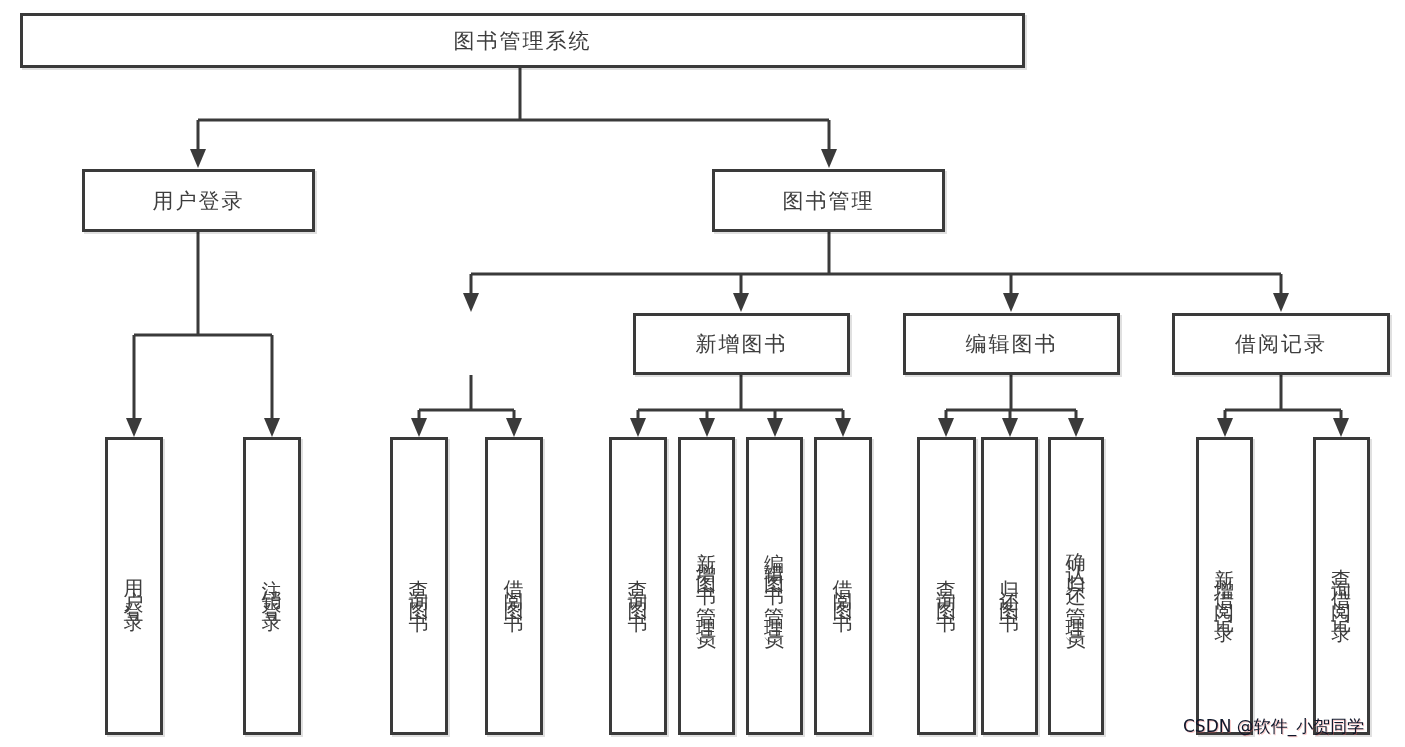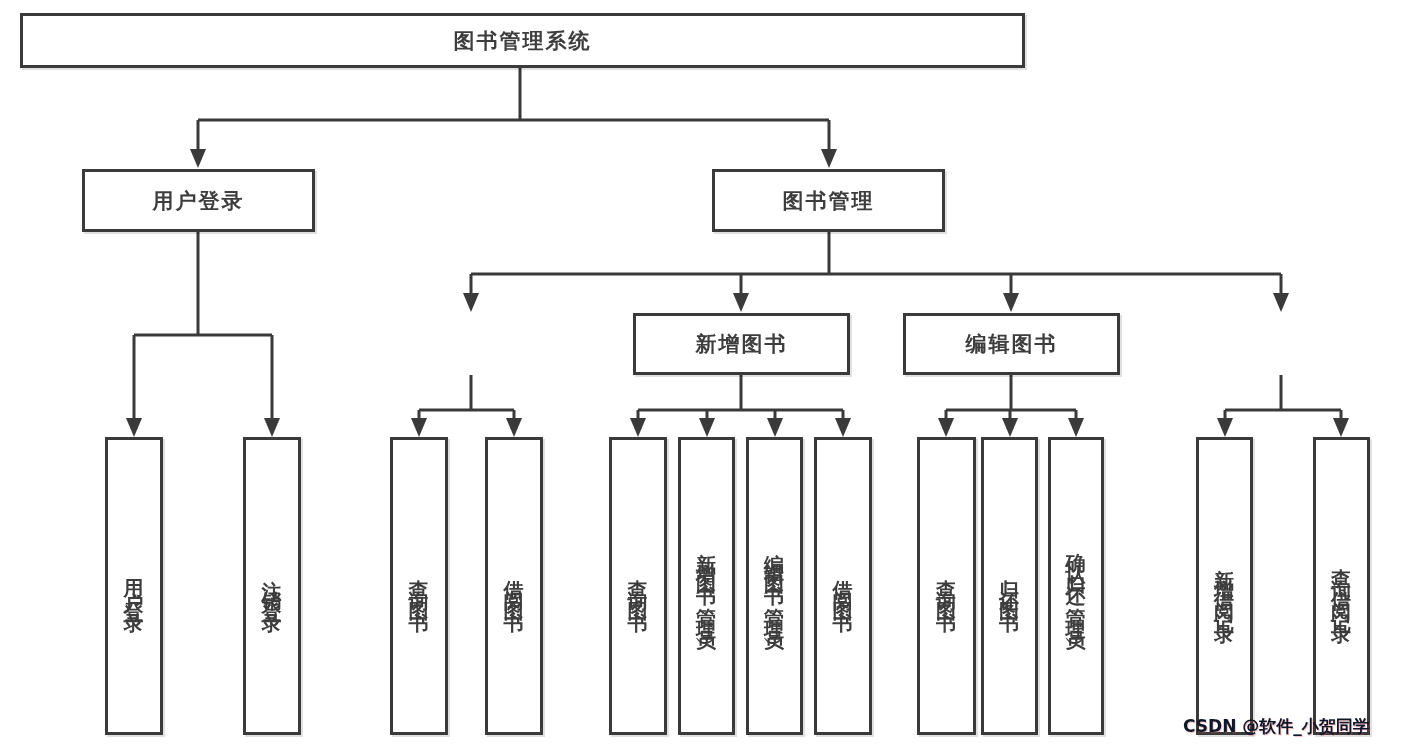--- a/index.html
+++ b/index.html
@@ -1,18 +1,18 @@
 <!DOCTYPE html>
 <html><head>
 <meta charset="utf-8">
 <style>
   html,body{margin:0;padding:0;background:#ffffff;}
   .stage{
     position:relative;width:1405px;height:747px;overflow:hidden;
-    font-family:"DejaVu Sans",sans-serif;background:#ffffff;font-weight:bold;
+    font-family:"DejaVu Sans",sans-serif;background:#ffffff;
   }
   .connectors{position:absolute;left:0;top:0;z-index:1;}
   .node{
     position:absolute;z-index:2;box-sizing:border-box;
     background:#ffffff;border:3px solid #3a3a3a;
     box-shadow:2px 2px 0 rgba(0,0,0,0.12);
     display:flex;align-items:center;justify-content:center;
     color:#3d3d3d;
   }
   .hlabel{font-size:21px;letter-spacing:2px;white-space:nowrap;}
@@ -81,20 +81,23 @@
   <div class="node" style="left:712px;top:169px;width:233px;height:63px">
     <span class="hlabel">图书管理</span>
   </div>
 
   <div class="node" style="left:633px;top:313px;width:217px;height:62px">
     <span class="hlabel">新增图书</span>
   </div>
   <div class="node" style="left:903px;top:313px;width:217px;height:62px">
     <span class="hlabel">编辑图书</span>
   </div>
+  <div class="node" style="left:1172px;top:313px;width:218px;height:62px">
+    <span class="hlabel">借阅记录</span>
+  </div>
 
   <div class="node" style="left:105px;top:437px;width:58px;height:298px">
     <span class="vlabel">用户登录</span>
   </div>
   <div class="node" style="left:243px;top:437px;width:58px;height:298px">
     <span class="vlabel">注销登录</span>
   </div>
 
   <div class="node" style="left:390px;top:437px;width:58px;height:298px">
     <span class="vlabel">查询图书</span>

